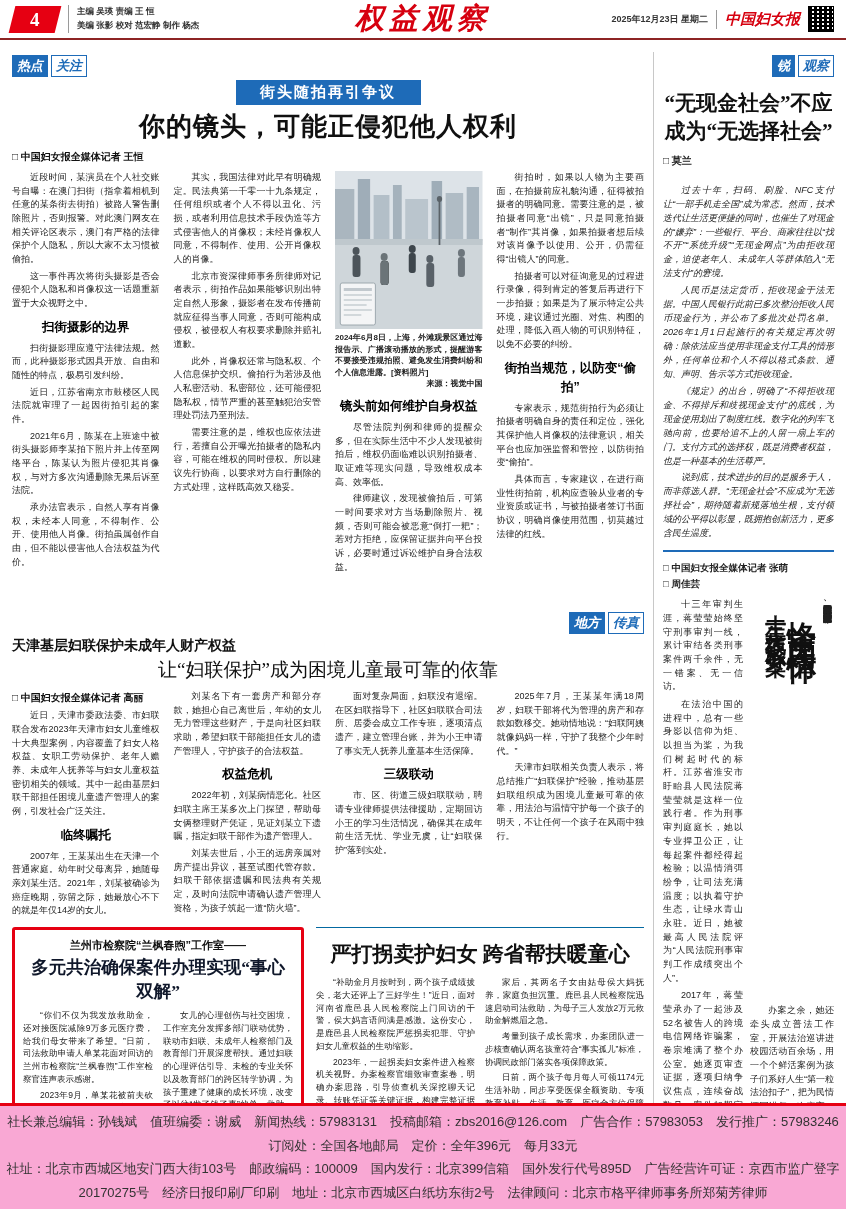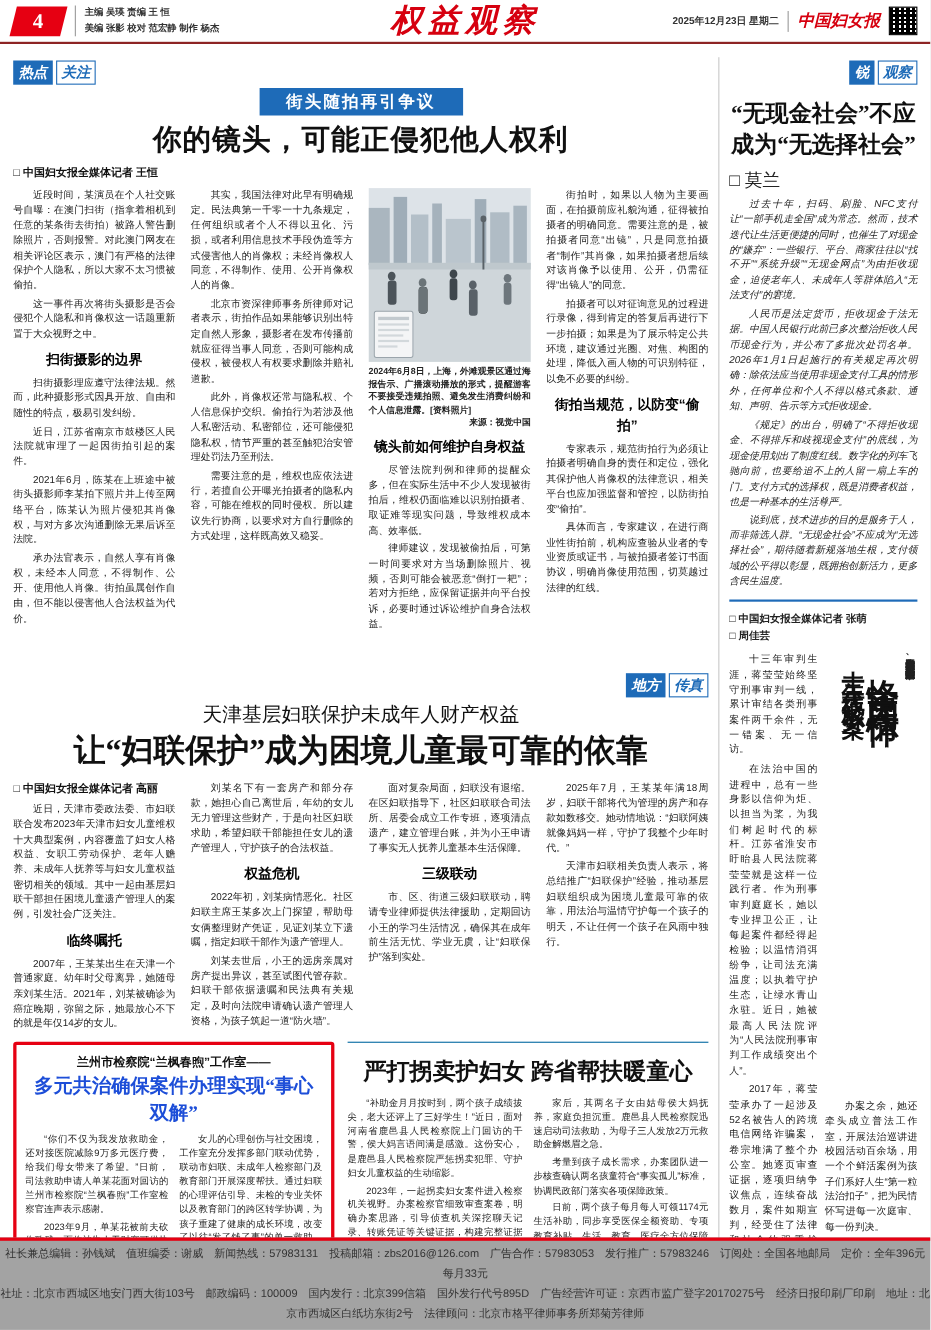--- a/index.html
+++ b/index.html
@@ -37,53 +37,53 @@
   .byline { font-size:10px; font-weight:bold; margin:2px 0 7px; color:#111; }
   .cols4 { display:flex; gap:14px; height:438px; overflow:hidden; }
   .col { flex:1 1 0; font-size:9px; line-height:1.52; text-align:justify; color:#1c1c1c; }
   .col p { margin:0 0 3px; text-indent:2em; }
   .subhead { text-align:center; font-weight:bold; font-size:12.5px; margin:7px 0 5px; text-indent:0; color:#000; }
   figure.photo { margin:0 0 3px; }
   figure.photo svg { display:block; width:100%; height:158px; }
   .caption { font-size:8px; font-weight:bold; line-height:1.45; text-align:justify; color:#222; }
   .source { display:block; text-align:right; font-weight:bold; }
   
-  .local-kicker { text-align:center; font-size:18px; font-weight:normal; margin:3px 0 2px; color:#111; }
-  .local-headline { text-align:center; font-family:"Liberation Serif",serif; font-size:29px; font-weight:bold; margin:1px 0 7px; color:#101010; }
+  .local-kicker { font-size:14px; font-weight:bold; margin:3px 0 2px; color:#111; }
+  .local-headline { text-align:center; font-family:"Liberation Serif",serif; font-size:19px; font-weight:normal; margin:1px 0 7px; color:#101010; }
   .cols4.local { height:228px; }
   
   .bottom-row { display:flex; gap:12px; margin-top:9px; height:232px; }
   .redbox { width:292px; flex:0 0 auto; border:3.5px solid #e60012; border-radius:3px; padding:6px 8px; overflow:hidden; }
   .redbox-kicker { text-align:center; font-size:11px; font-weight:bold; margin:2px 0; color:#111; }
-  .box-headline { text-align:center; font-family:"Liberation Serif",serif; font-size:17.5px; font-weight:bold; margin:2px 0 6px; color:#1d4ed8; }
+  .box-headline { text-align:center; font-family:"Liberation Serif",serif; font-size:17.5px; font-weight:bold; margin:2px 0 6px; color:#0f172a; }
   .cols2 { display:flex; gap:10px; font-size:8.5px; line-height:1.5; text-align:justify; overflow:hidden; }
   .cols2 .c { flex:1 1 0; }
   .cols2 p { margin:0 0 3px; text-indent:2em; }
   .sig { text-align:right; font-weight:bold; text-indent:0 !important; }
   .midart { flex:1; border-top:1px solid #0369a1; padding-top:10px; overflow:hidden; }
   .mid-headline { text-align:center; font-family:"Liberation Serif",serif; font-size:21px; font-weight:bold; margin:2px 0 8px; color:#101010; }
   
   .r1-headline { text-align:center; font-family:"Liberation Serif",serif; font-weight:bold; font-size:21px; line-height:1.35; margin:12px 0 8px; color:#101010; }
-  .r1-byline { font-size:16px; font-weight:normal; margin:4px 0 4px; }
+  .r1-byline { font-size:10px; font-weight:bold; margin:4px 0 16px; }
   .r1 p { font-style:italic; font-size:9px; line-height:1.55; text-indent:2em; margin:0 0 3px; text-align:justify; color:#1c1c1c; }
   .r-divider { border-top:2px solid #1e6bb8; margin:9px 0 8px; }
   .r2-bylines div { font-size:9.5px; font-weight:bold; line-height:1.7; }
   .r2-body { display:flex; margin-top:6px; }
   .r2-text { flex:1 1 0; font-size:9px; line-height:1.52; text-align:justify; padding-right:7px; }
   .r2-text p { margin:0 0 4px; text-indent:2em; }
   .r2-right { width:84px; flex:0 0 auto; display:flex; flex-direction:column; }
   .r2-vertical { display:flex; justify-content:flex-end; height:398px; }
   .v-head { writing-mode:vertical-rl; font-family:"Liberation Serif",serif; font-weight:bold; color:#101010; line-height:1.05; }
   .v-head .big { display:block; font-size:29px; letter-spacing:7px; }
   .v-head .small { display:block; font-size:21px; letter-spacing:5px; }
   .v-kicker { writing-mode:vertical-rl; font-size:8.5px; font-weight:bold; color:#222; margin-left:4px; line-height:1.5; }
   .r2-cont { font-size:9px; line-height:1.52; text-align:justify; margin-top:8px; }
   .r2-cont p { margin:0 0 4px; text-indent:2em; }
   
-  .ftr { position:absolute; bottom:0; left:0; right:0; border-top:3px solid #e60012; padding:4px 0 5px; font-size:10px; color:#333; text-align:center; line-height:1.8; background:#a3a3a3; }
+  .ftr { position:absolute; bottom:0; left:0; right:0; border-top:3px solid #e60012; padding:4px 0 5px; font-size:13px; color:#333; text-align:center; line-height:1.8; background:#f9a8d4; }
 </style>
 </head>
 <body>
 
 <div class="page">
 
   <div class="hdr">
     <div class="pagenum">
         <span>4</span>
       </div>

